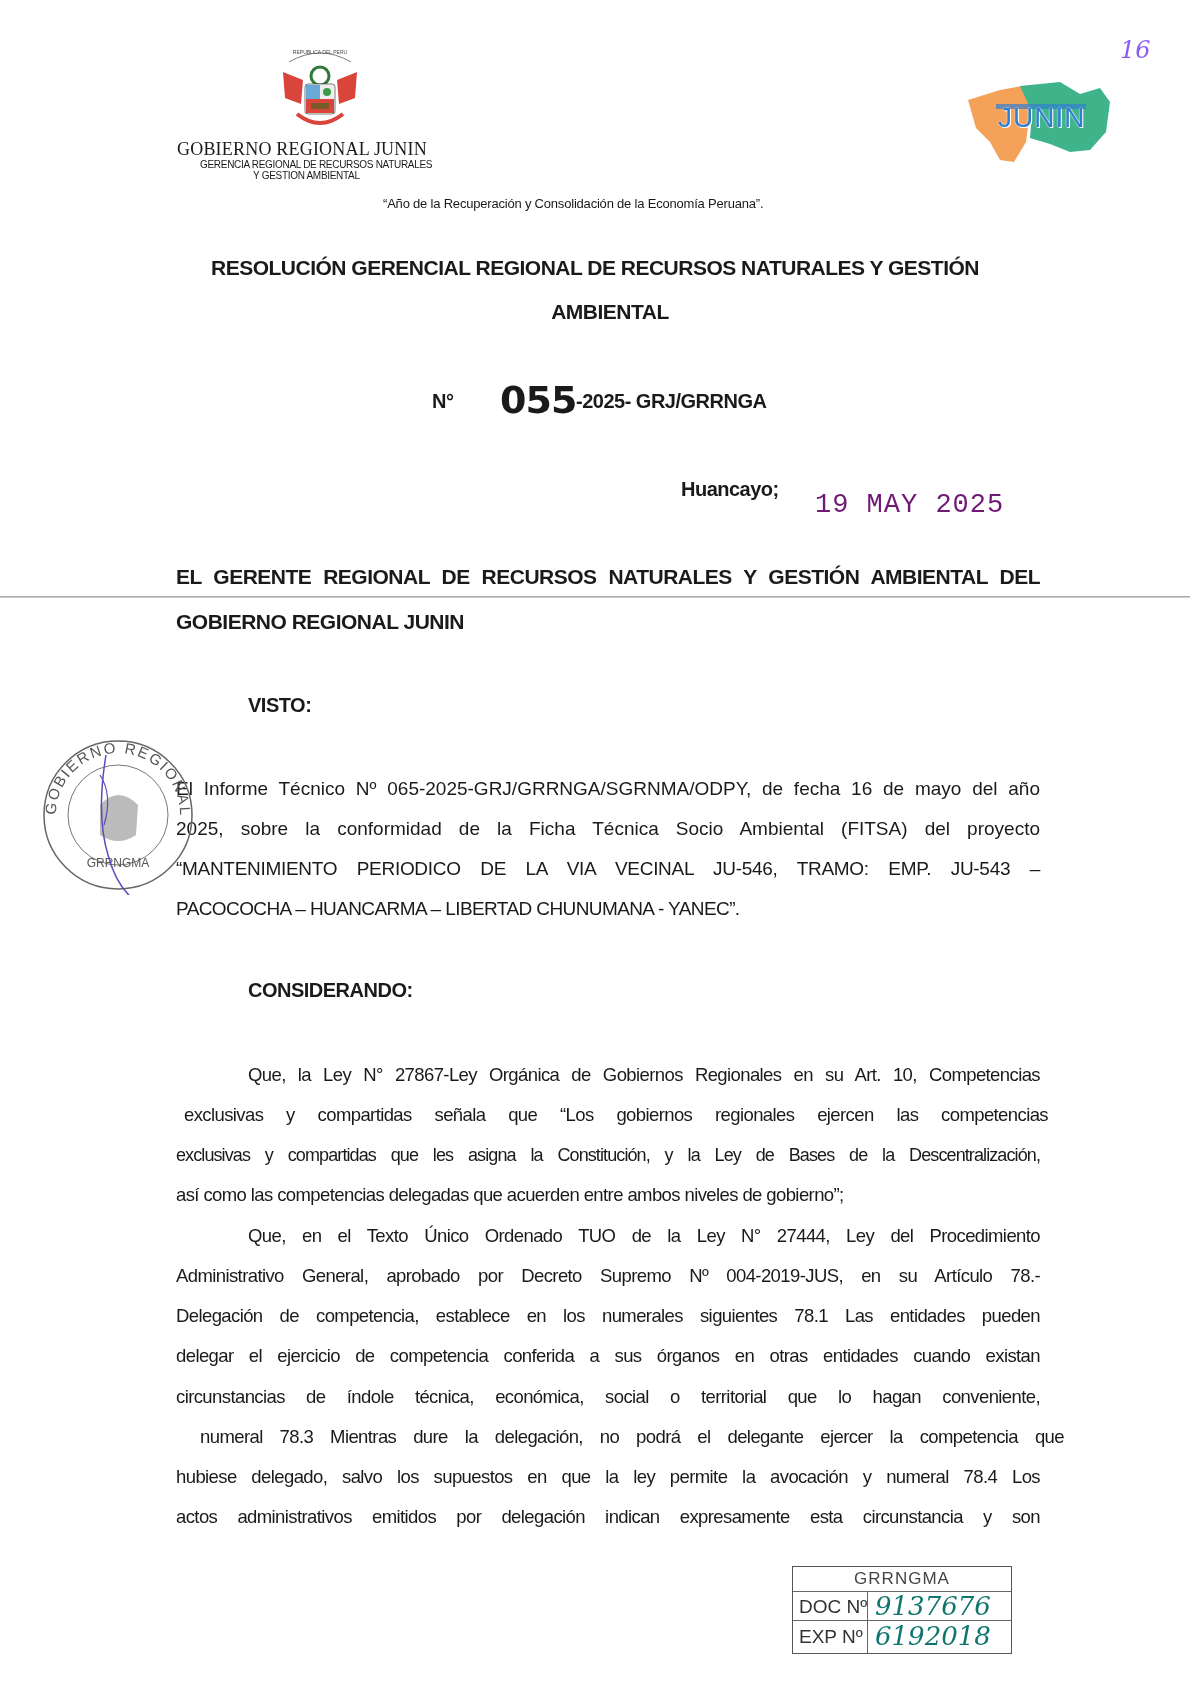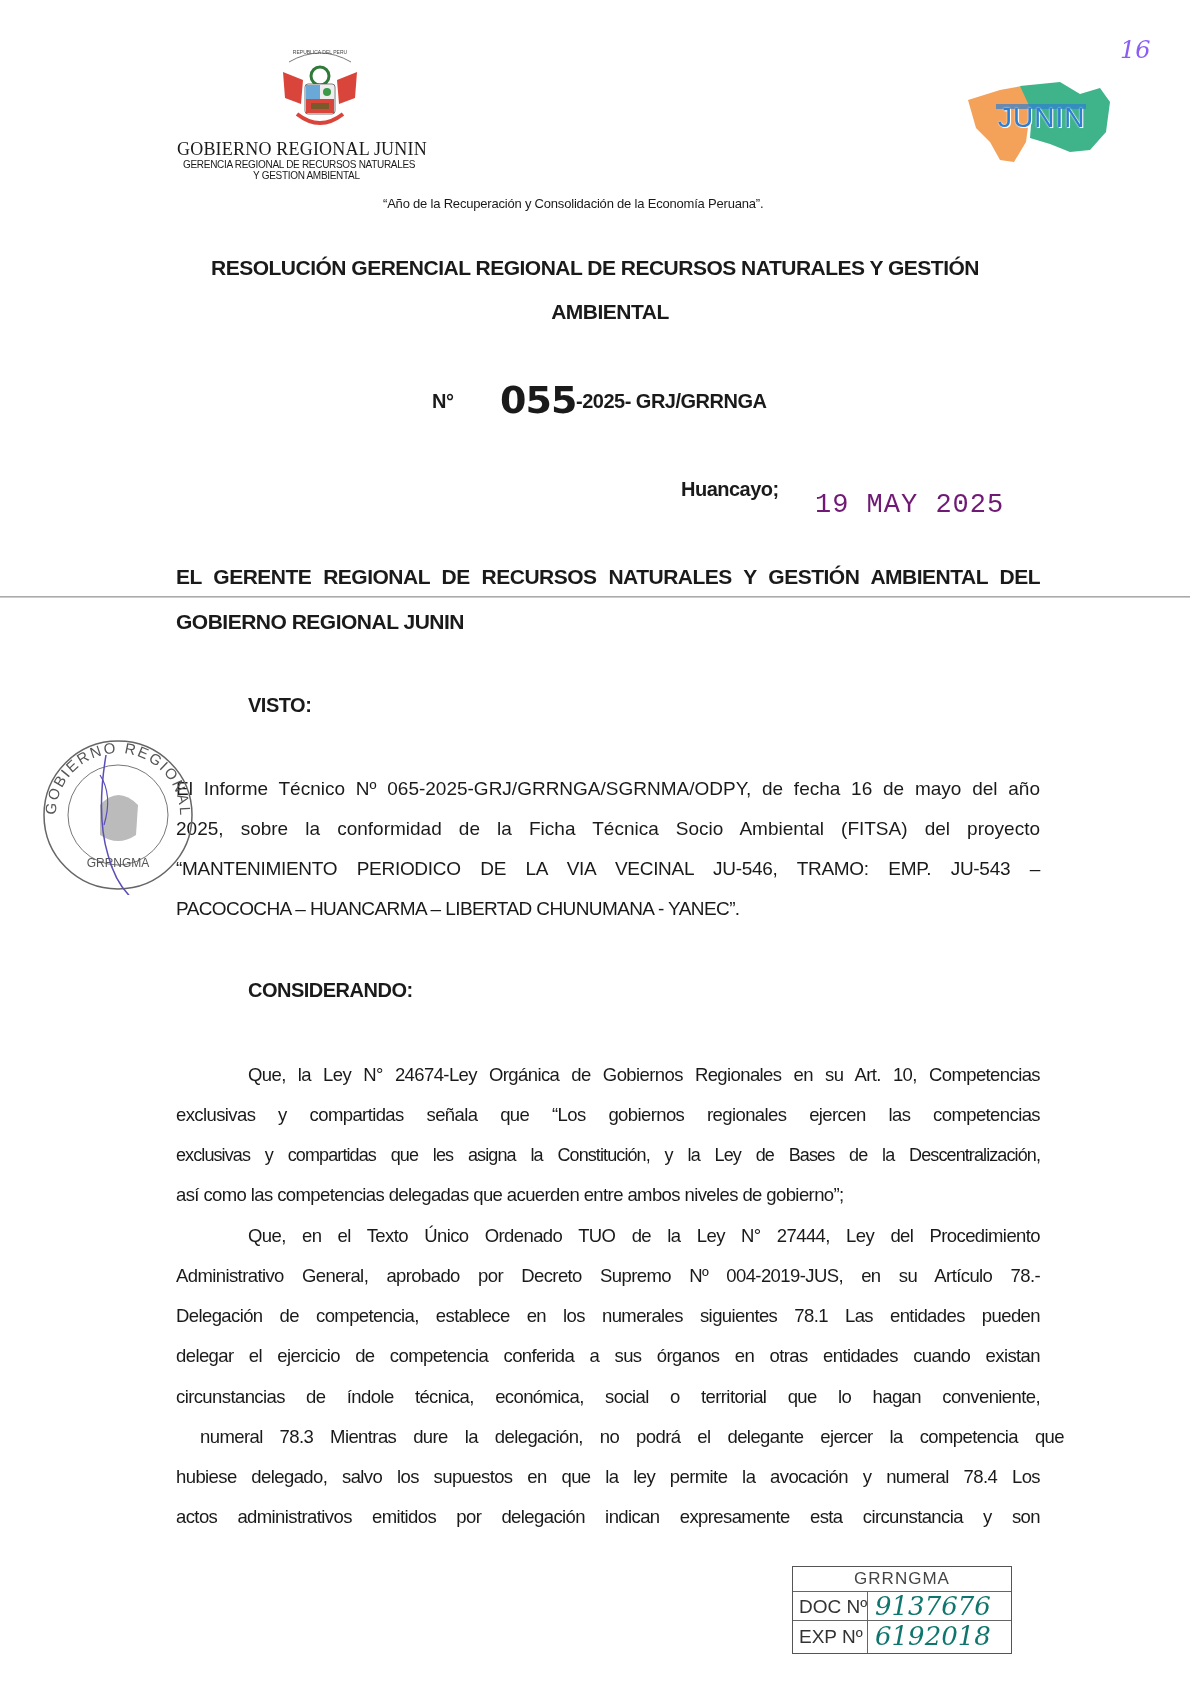--- a/index.html
+++ b/index.html
@@ -39,21 +39,21 @@
     <rect x="31" y="43" width="14" height="14" fill="#6aa8d8"></rect>
     <rect x="45" y="43" width="14" height="14" fill="#eee"></rect>
     <circle cx="52" cy="50" r="4" fill="#3a9a4a"></circle>
     <rect x="31" y="57" width="28" height="14" fill="#d9453a"></rect>
     <rect x="36" y="61" width="18" height="6" fill="#7a5a2a"></rect>
     <path d="M22 72 Q45 90 68 72" fill="none" stroke="#d9453a" stroke-width="4"></path>
   </svg>
 </div>
 
 <div class="abs serif b" style="left:177px;top:139px;font-size:18px;letter-spacing:0.2px;">GOBIERNO REGIONAL JUNIN</div>
-<div class="abs" style="left:183px;top:159px;font-size:10px;letter-spacing:-0.3px;">GERENCIA REGIONAL DE RECURSOS NATURALES</div>
+<div class="abs" style="left:200px;top:159px;font-size:10px;letter-spacing:-0.3px;">GERENCIA REGIONAL DE RECURSOS NATURALES</div>
 <div class="abs" style="left:253px;top:170px;font-size:10px;letter-spacing:-0.3px;">Y GESTION AMBIENTAL</div>
 
 <div class="abs" style="left:960px;top:72px;width:160px;height:95px;">
   <svg width="160" height="95" viewBox="0 0 160 95">
     <path d="M8 28 L40 18 L62 14 L80 20 L70 40 L66 70 L54 90 L40 88 L30 70 L16 56 Z" fill="#f4a15a"></path>
     <path d="M60 14 L100 10 L120 22 L140 16 L150 30 L146 60 L130 78 L110 80 L90 72 L70 66 L72 40 Z" fill="#3fb38a"></path>
     <rect x="36" y="32" width="90" height="5" fill="#2f7fd0" opacity="0.7"></rect>
   </svg>
   <div class="abs b" style="left:38px;top:30px;font-size:28px;color:#2f7fd0;letter-spacing:1px;text-shadow:0 0 2px #fff,1px 1px 0 #fff;">JUNIN</div>
 </div>
@@ -74,22 +74,22 @@
 <div class="abs" style="left:0;top:596px;width:1190px;height:2px;background:linear-gradient(#999,#ddd);"></div>
 <div class="abs hdr" style="left:176px;top:610px;font-size:21px;">GOBIERNO REGIONAL JUNIN</div>
 
 <div class="abs hdr" style="left:248px;top:694px;font-size:20px;">VISTO:</div>
 <div class="line" style="top:778px;">El Informe Técnico Nº 065-2025-GRJ/GRRNGA/SGRNMA/ODPY, de fecha 16 de mayo del año</div>
 <div class="line" style="top:818px;">2025, sobre la conformidad de la Ficha Técnica Socio Ambiental (FITSA) del proyecto</div>
 <div class="line b" style="top:858px;letter-spacing:-0.3px;">“MANTENIMIENTO PERIODICO DE LA VIA VECINAL JU-546, TRAMO: EMP. JU-543 –</div>
 <div class="line b last" style="top:898px;letter-spacing:-0.6px;">PACOCOCHA – HUANCARMA – LIBERTAD CHUNUMANA - YANEC”.</div>
 
 <div class="abs hdr" style="left:248px;top:979px;font-size:20px;">CONSIDERANDO:</div>
-<div class="line cond" style="top:1064px;left:248px;width:792px;font-size:18.5px;">Que, la Ley N° 24674-Ley Orgánica de Gobiernos Regionales en su Art. 10, Competencias</div>
-<div class="line cond" style="top:1104px;font-size:18.5px;">exclusivas y compartidas señala que “Los gobiernos regionales ejercen las competencias</div>
+<div class="line cond" style="top:1064px;left:248px;width:792px;font-size:18.5px;">Que, la Ley N° 27867-Ley Orgánica de Gobiernos Regionales en su Art. 10, Competencias</div>
+<div class="line cond" style="top:1104px;font-size:18.5px;margin-left:8px;">exclusivas y compartidas señala que “Los gobiernos regionales ejercen las competencias</div>
 <div class="line cond" style="top:1144px;font-size:18px;letter-spacing:-0.9px;">exclusivas y compartidas que les asigna la Constitución, y la Ley de Bases de la Descentralización,</div>
 <div class="line cond last" style="top:1184px;font-size:18.5px;">así como las competencias delegadas que acuerden entre ambos niveles de gobierno”;</div>
 <div class="line cond" style="top:1225px;left:248px;width:792px;font-size:18.5px;">Que, en el Texto Único Ordenado TUO de la Ley N° 27444, Ley del Procedimiento</div>
 <div class="line cond" style="top:1265px;font-size:18.5px;">Administrativo General, aprobado por Decreto Supremo Nº 004-2019-JUS, en su Artículo 78.-</div>
 <div class="line cond" style="top:1305px;font-size:18.5px;">Delegación de competencia, establece en los numerales siguientes 78.1 Las entidades pueden</div>
 <div class="line cond" style="top:1345px;font-size:18.5px;">delegar el ejercicio de competencia conferida a sus órganos en otras entidades cuando existan</div>
 <div class="line cond" style="top:1386px;font-size:18.5px;">circunstancias de índole técnica, económica, social o territorial que lo hagan conveniente,</div>
 <div class="line cond" style="top:1426px;font-size:18.5px;margin-left:24px;">numeral 78.3 Mientras dure la delegación, no podrá el delegante ejercer la competencia que</div>
 <div class="line cond" style="top:1466px;font-size:18.5px;">hubiese delegado, salvo los supuestos en que la ley permite la avocación y numeral  78.4 Los</div>
 <div class="line cond" style="top:1506px;font-size:18.5px;">actos administrativos emitidos por delegación indican expresamente esta circunstancia y son</div>

